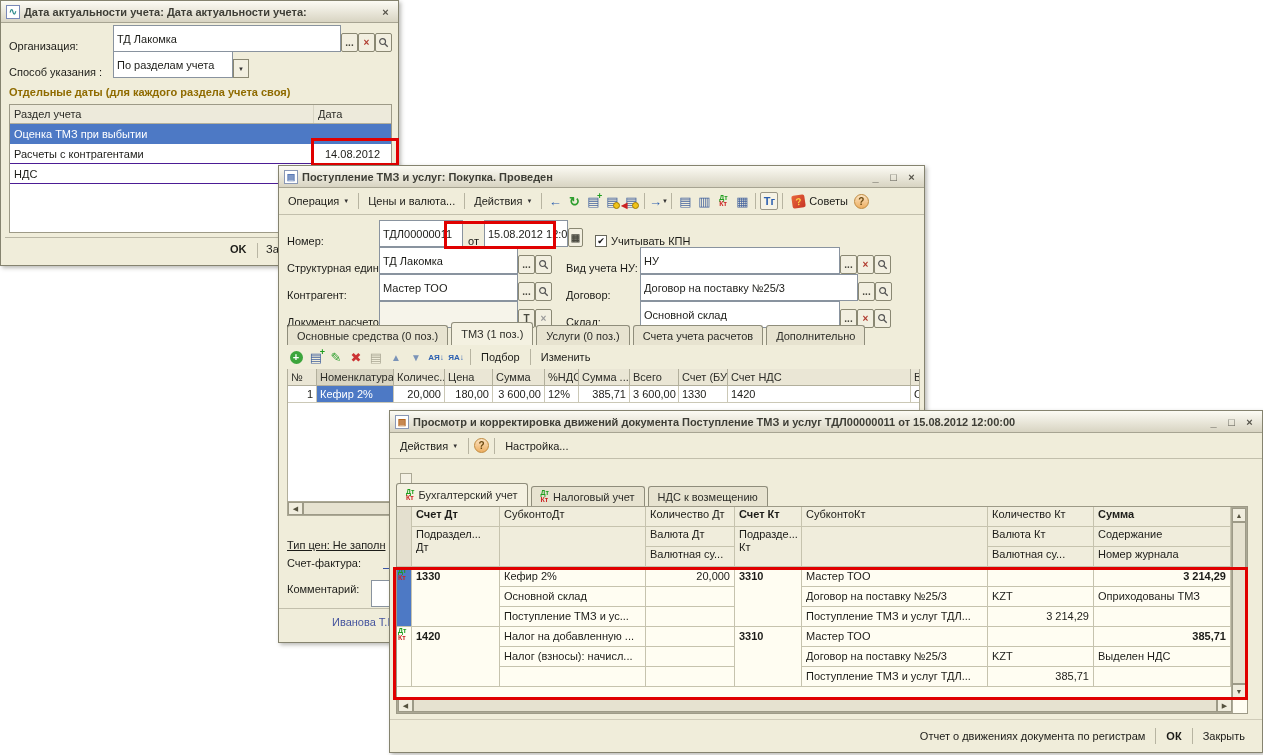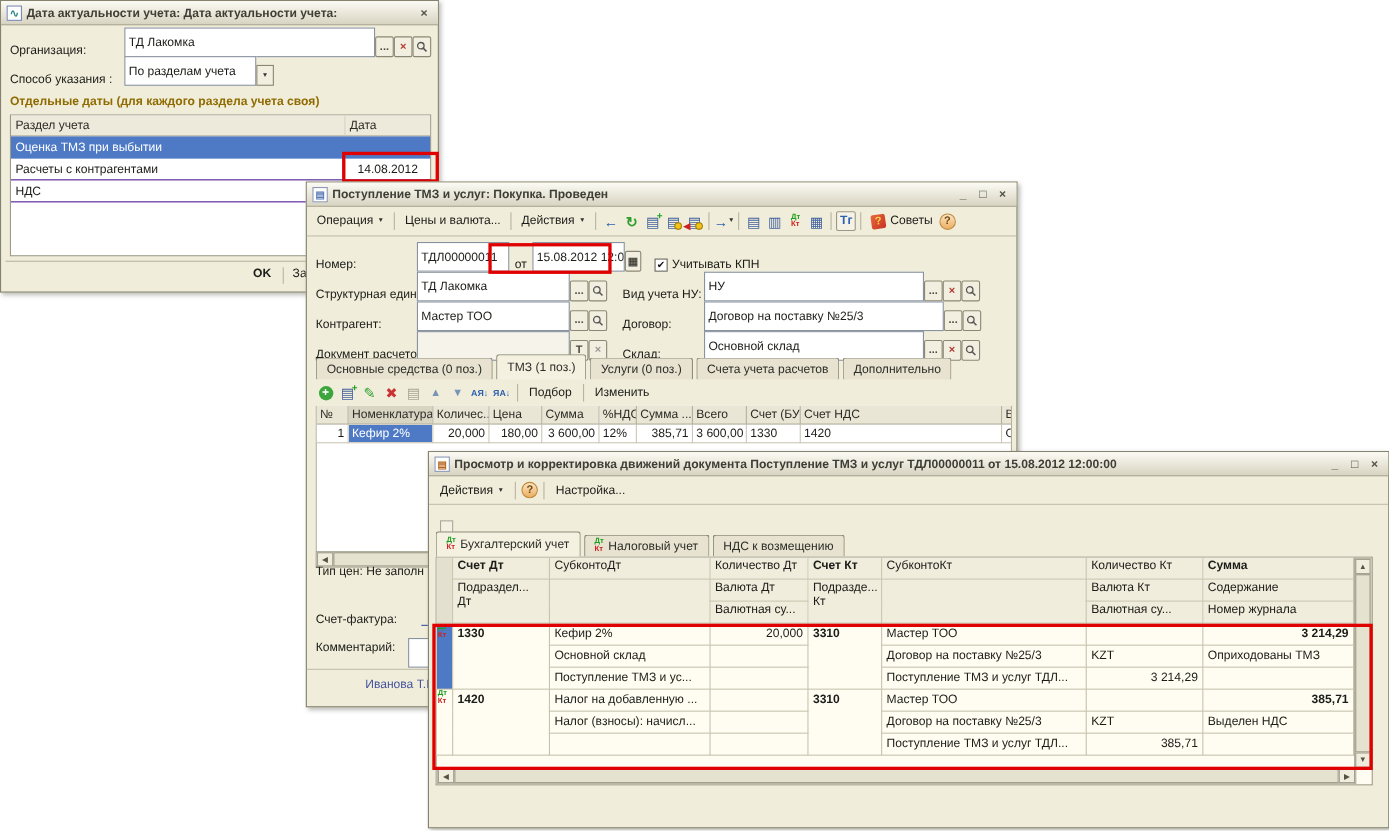--- a/index.html
+++ b/index.html
@@ -377,21 +377,21 @@
     </tbody>
       </table>
   </div>
   <div class="sbh" style="left:8px;top:335px;width:633px;height:15px;">
     <span class="sbtn" style="width:15px;height:13px">◀</span>
     <span class="sthumb" style="width:420px;height:13px"></span>
     <span style="flex:1"></span>
     <span class="sbtn" style="width:15px;height:13px">▶</span>
   </div>
 
-  <div class="abs" style="left:8px;top:348px;">Тип цен: Не заполн</div>
+  <div class="abs" style="left:8px;top:373px;text-decoration:underline;">Тип цен: Не заполн</div>
   <div class="abs" style="left:8px;top:391px;">Счет-фактура:</div>
   <div class="abs linkstub" style="left:104px;top:391px;"></div>
   <div class="abs" style="left:8px;top:417px;">Комментарий:</div>
   <div class="inp abs" style="left:92px;top:414px;width:140px;"></div>
   <div class="abs" style="left:0;right:0;top:442px;border-top:1px solid #C2BFAC;height:0"></div>
   <div class="abs statusname" style="left:8px;top:450px;margin-left:45px;">Иванова Т.Р. (Глав</div>
 </div>
 
 <div class="hl" style="left:444px;top:221px;width:112px;height:28px;z-index:20;"></div>
 
@@ -553,13 +553,20 @@
 
     <div class="sbh" style="left:0;bottom:0;width:836px;height:15px;">
       <span class="sbtn" style="width:15px;height:13px">◀</span>
       <span class="sthumb" style="flex:1;height:13px"></span>
       <span class="sbtn" style="width:15px;height:13px">▶</span>
     </div>
   </div>
 
   <div class="hl" style="left:3px;top:156px;width:855px;height:133px;"></div>
 
+  <div class="abs" style="left:0;right:0;top:308px;height:32px;border-top:1px solid #CFCBB8;display:flex;align-items:center;justify-content:flex-end;padding:0 10px;">
+    <span class="bbtn">Отчет о движениях документа по регистрам</span>
+    <span class="sep"></span>
+    <span class="bbtn" style="font-weight:bold">ОК</span>
+    <span class="sep"></span>
+    <span class="bbtn">Закрыть</span>
+  </div>
 </div>
 
 </body></html>

